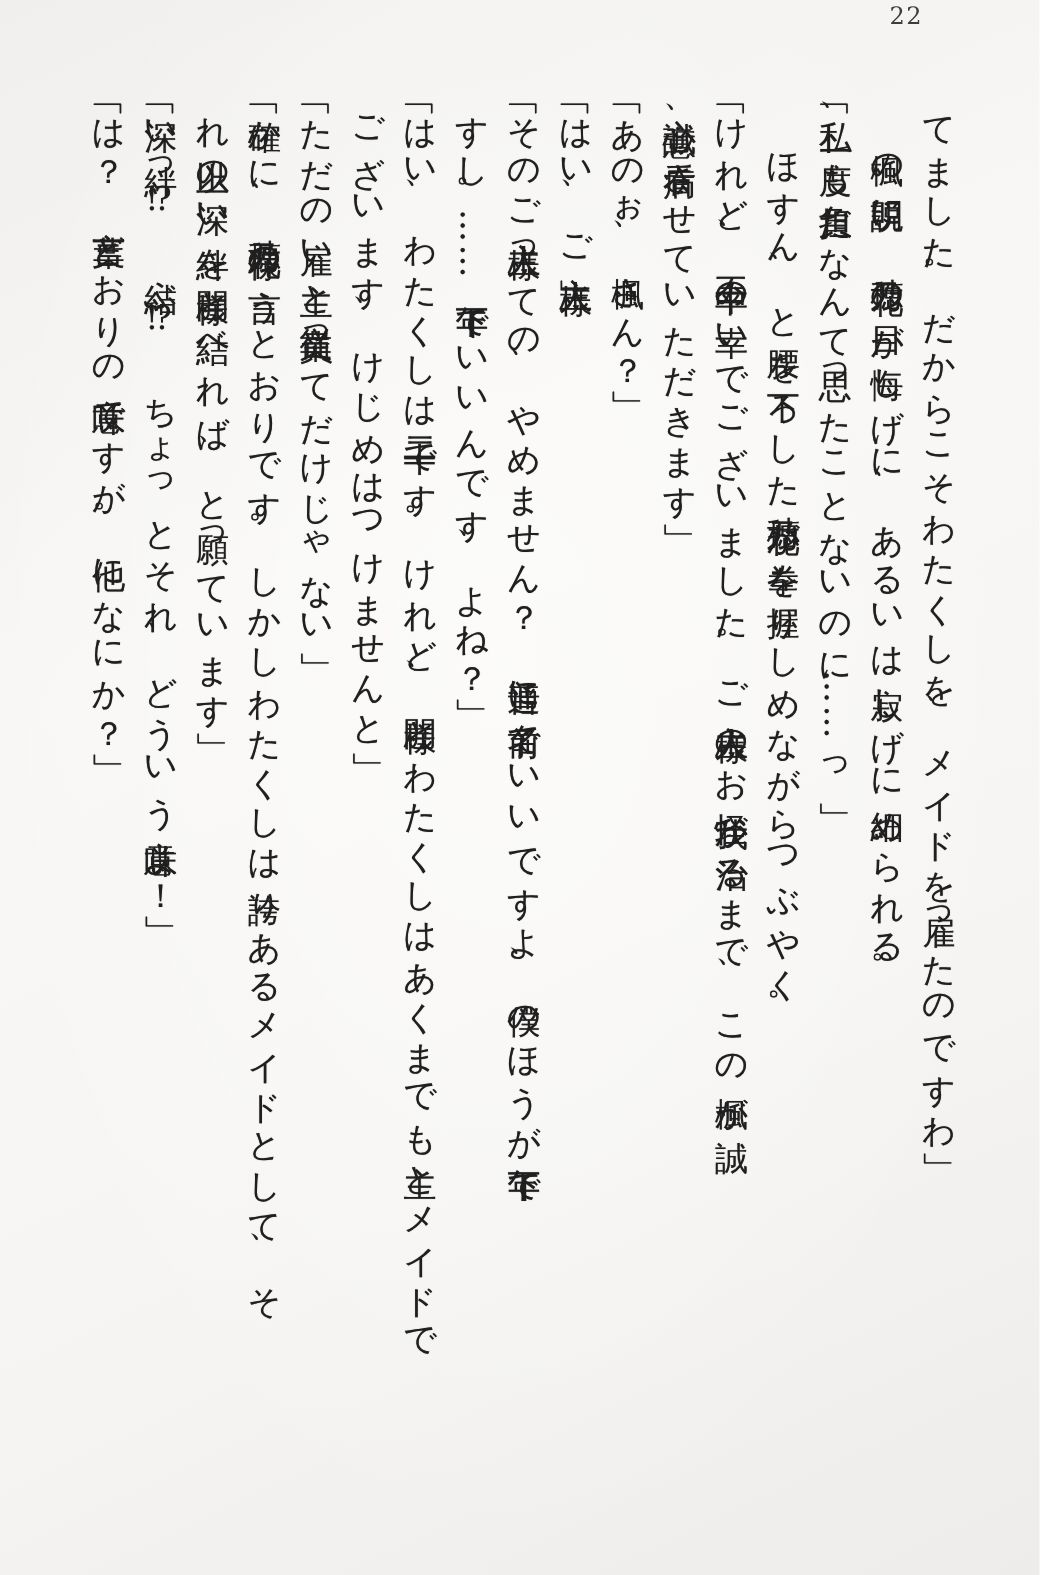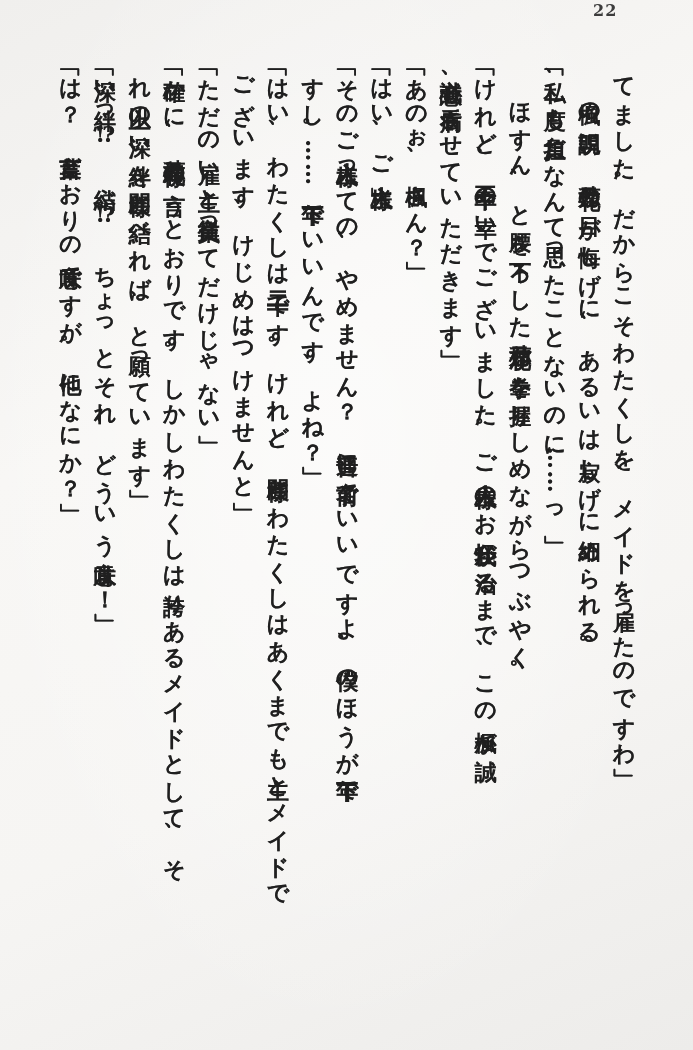--- a/index.html
+++ b/index.html
@@ -8,21 +8,20 @@
   }
   .page {
     position: relative;
     width: 693px;
     height: 1050px;
     overflow: hidden;
     background:
       radial-gradient(ellipse at 48% 42%, rgba(255,255,255,0.55), rgba(255,255,255,0) 70%),
       linear-gradient(155deg, #f0efed 0%, #f8f7f5 35%, #f6f5f3 65%, #edecea 100%);
     font-family: "DejaVu Serif", serif;
-    font-weight: bold;
   }
   .page-number {
     position: absolute;
     top: 1px;
     left: 593px;
     font-size: 16px;
     letter-spacing: 1px;
     color: #3c3c3c;
   }
   .text-block {

